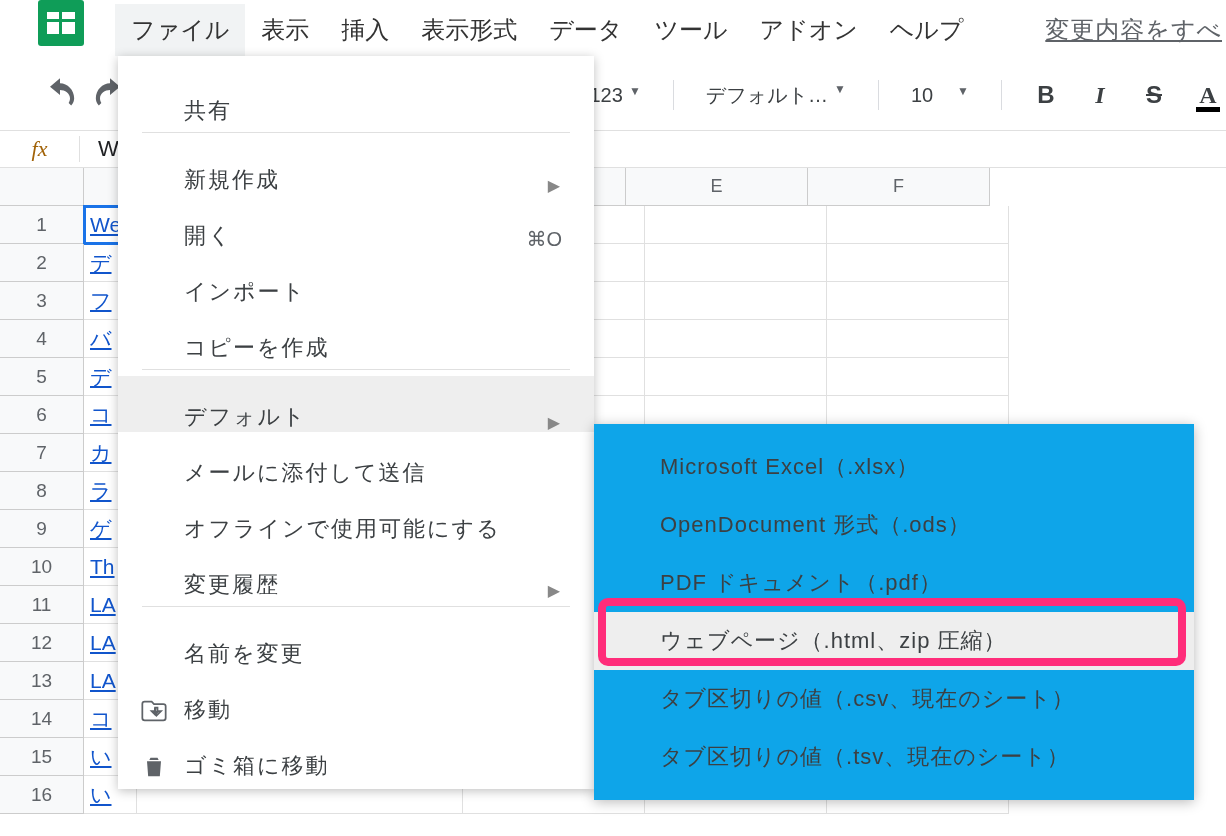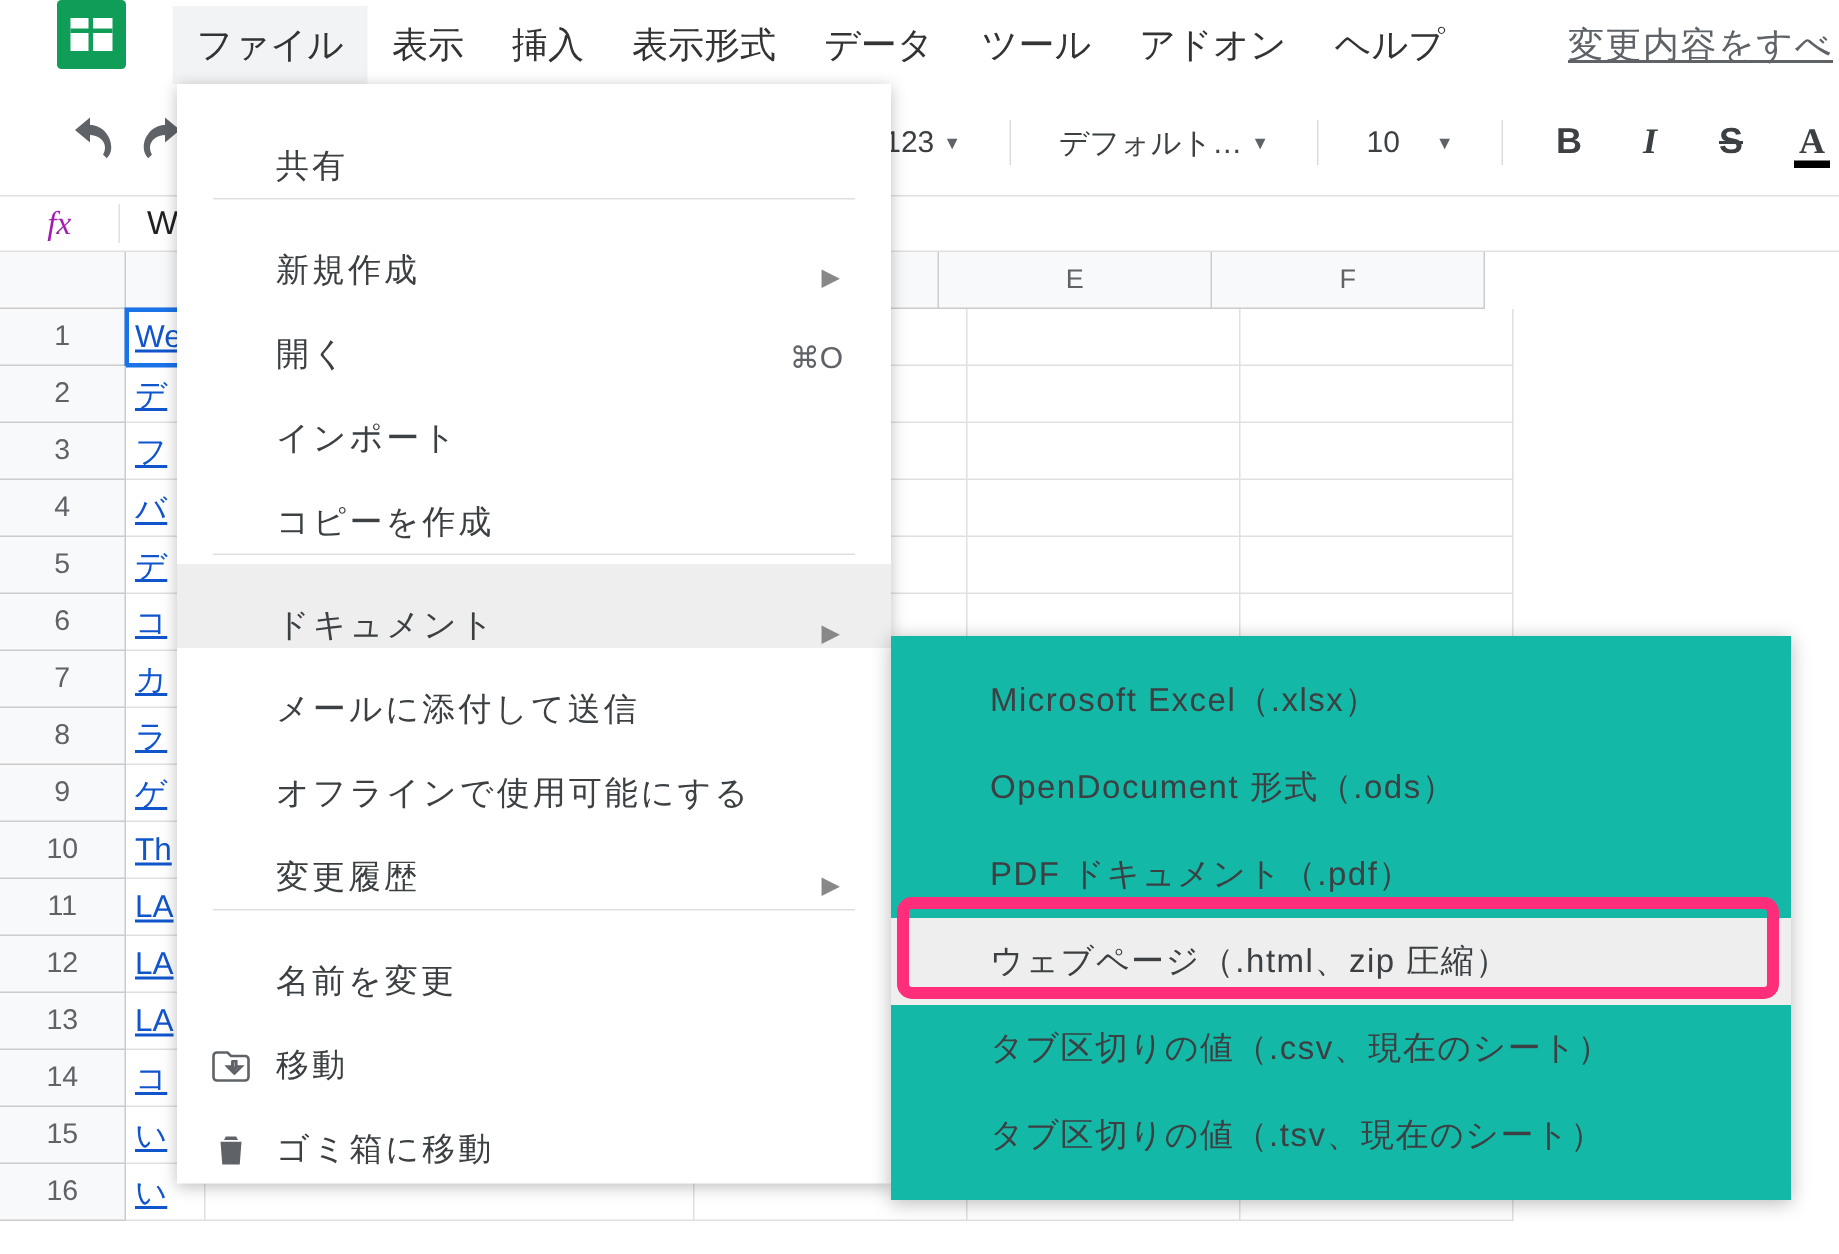--- a/index.html
+++ b/index.html
@@ -100,21 +100,20 @@
       width: 1px;
       height: 30px;
       background: #dadce0;
       margin: 0 8px;
     }
     .toolbar-text {
       font-size: 20px;
       color: #3c4043;
       padding: 0 6px;
       display: flex;
-      align-items: center;
       gap: 6px;
     }
     .dropdown-caret {
       font-size: 12px;
       color: #5f6368;
     }
     .toolbar-right {
       position: absolute;
       right: 0;
       display: flex;
@@ -157,21 +156,21 @@
       align-items: center;
       border-top: 1px solid #e0e0e0;
       border-bottom: 1px solid #e0e0e0;
     }
     .fx-label {
       width: 80px;
       text-align: center;
       font-style: italic;
       font-family: serif;
       font-size: 22px;
-      color: #a21caf;
+      color: #a16207;
       border-right: 1px solid #e0e0e0;
     }
     .fx-value {
       padding-left: 18px;
       font-size: 22px;
     }
 
     
     .grid {
       position: absolute;
@@ -282,21 +281,21 @@
       align-items: center;
       justify-content: center;
     }
 
     
     .submenu {
       position: absolute;
       top: 424px;
       left: 594px;
       width: 600px;
-      background: #14b8a6;
+      background: #0ea5e9;
       box-shadow: 0 2px 12px rgba(0,0,0,0.28);
       padding: 14px 0;
       z-index: 11;
     }
     .sub-item {
       height: 58px;
       display: flex;
       align-items: center;
       padding: 0 34px 0 66px;
       font-size: 22px;
@@ -567,21 +566,21 @@
       <span class="shortcut">⌘O</span>
   </div>
   <div class="dd-item">
       <span>インポート</span>
     </div>
   <div class="dd-item">
       <span>コピーを作成</span>
     </div>
   <div class="dd-sep"></div>
   <div class="dd-item highlight">
-    <span>ドキュメント</span>
+    <span>デフォルト</span>
       <span class="arrow">▶</span>
   </div>
   <div class="dd-item">
       <span>メールに添付して送信</span>
     </div>
   <div class="dd-item">
       <span>オフラインで使用可能にする</span>
     </div>
   <div class="dd-item">
     <span>変更履歴</span>

